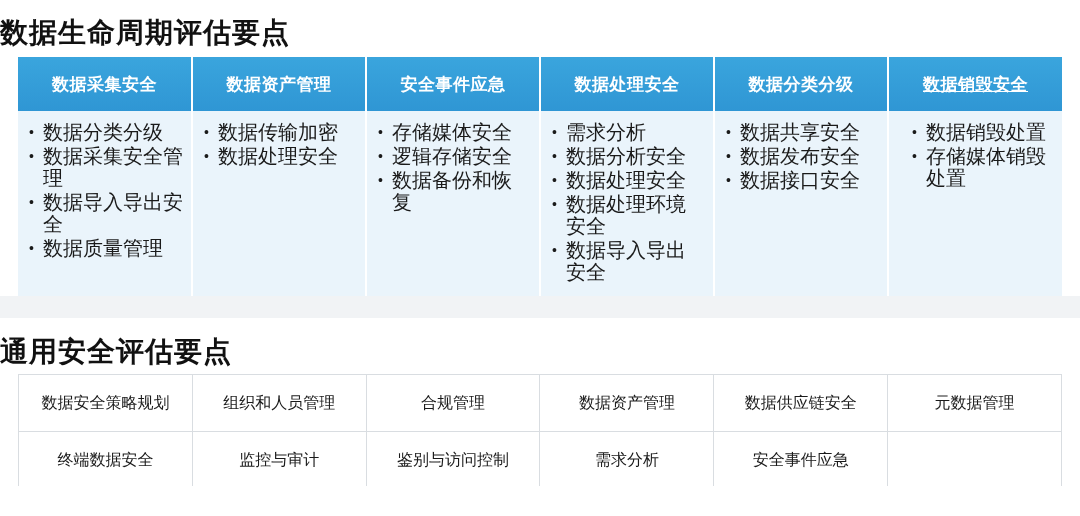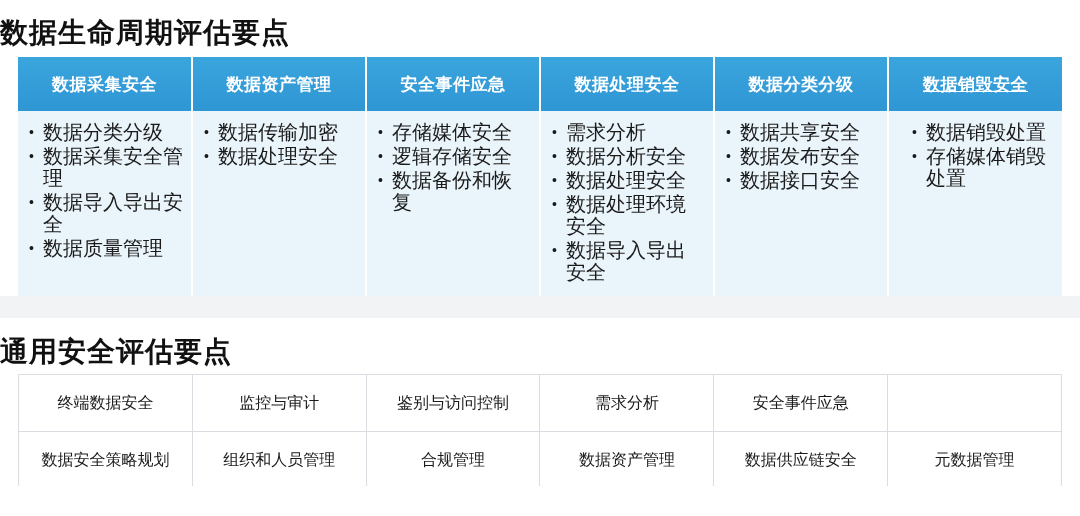--- a/index.html
+++ b/index.html
@@ -217,33 +217,33 @@
   </div>
 
   <div class="gap-band"></div>
 
   <div class="section-two">
     <div class="section-title s2-title">通用安全评估要点</div>
 
     <table class="general-table">
       <tbody>
         <tr>
+          <td>数据安全策略规划</td>
+          <td>组织和人员管理</td>
+          <td>合规管理</td>
+          <td>数据资产管理</td>
+          <td>数据供应链安全</td>
+          <td>元数据管理</td>
+        </tr>
+        <tr>
           <td>终端数据安全</td>
           <td>监控与审计</td>
           <td>鉴别与访问控制</td>
           <td>需求分析</td>
           <td>安全事件应急</td>
           <td></td>
         </tr>
-        <tr>
-          <td>数据安全策略规划</td>
-          <td>组织和人员管理</td>
-          <td>合规管理</td>
-          <td>数据资产管理</td>
-          <td>数据供应链安全</td>
-          <td>元数据管理</td>
-        </tr>
       </tbody>
     </table>
   </div>
 
   <div class="footer-strip"></div>
 </div>
 
 </body></html>

